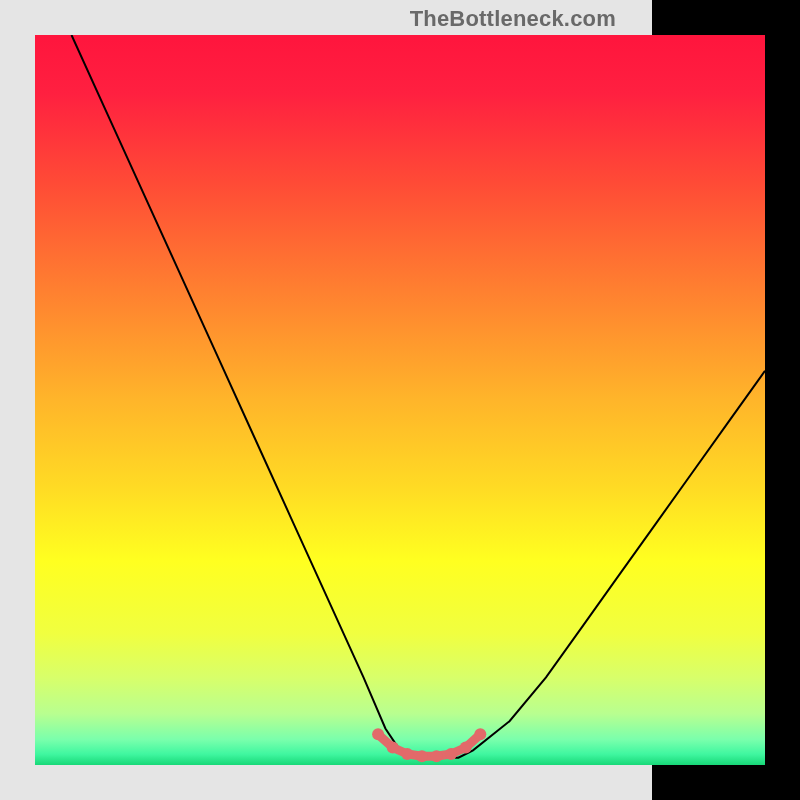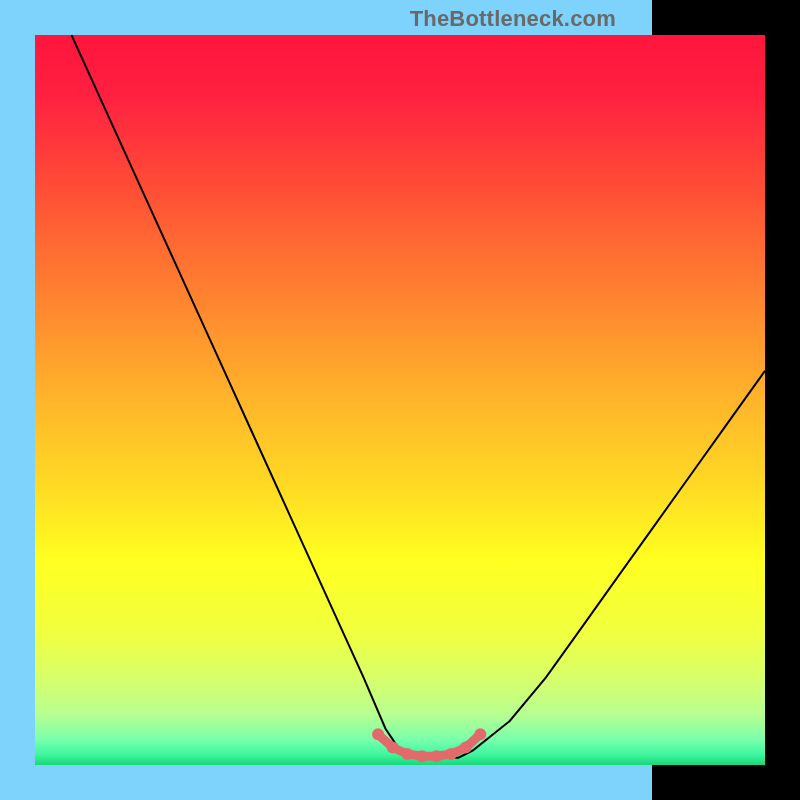--- a/index.html
+++ b/index.html
@@ -7,21 +7,21 @@
     padding: 0;
     width: 800px;
     height: 800px;
     background: #000;
     overflow: hidden;
   }
   .frame {
     position: relative;
     width: 652px;
     height: 800px;
-    background: #7dd3fc;
+    background: #e5e5e5;
     text-decoration: underline;
   }
   .plot-area {
     position: absolute;
     left: 35px;
     top: 35px;
     width: 730px;
     height: 730px;
   }
   .watermark {

